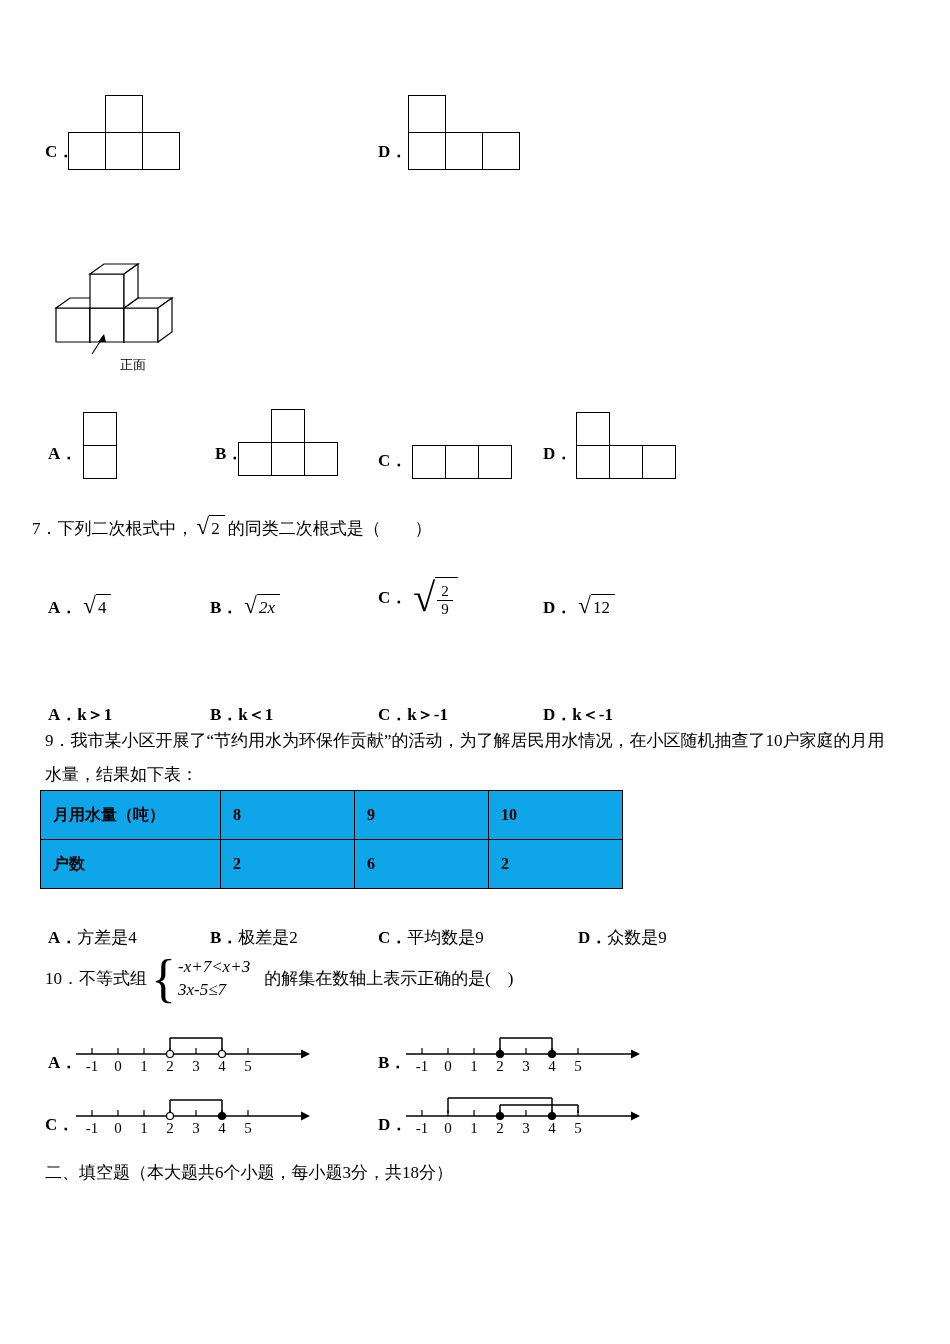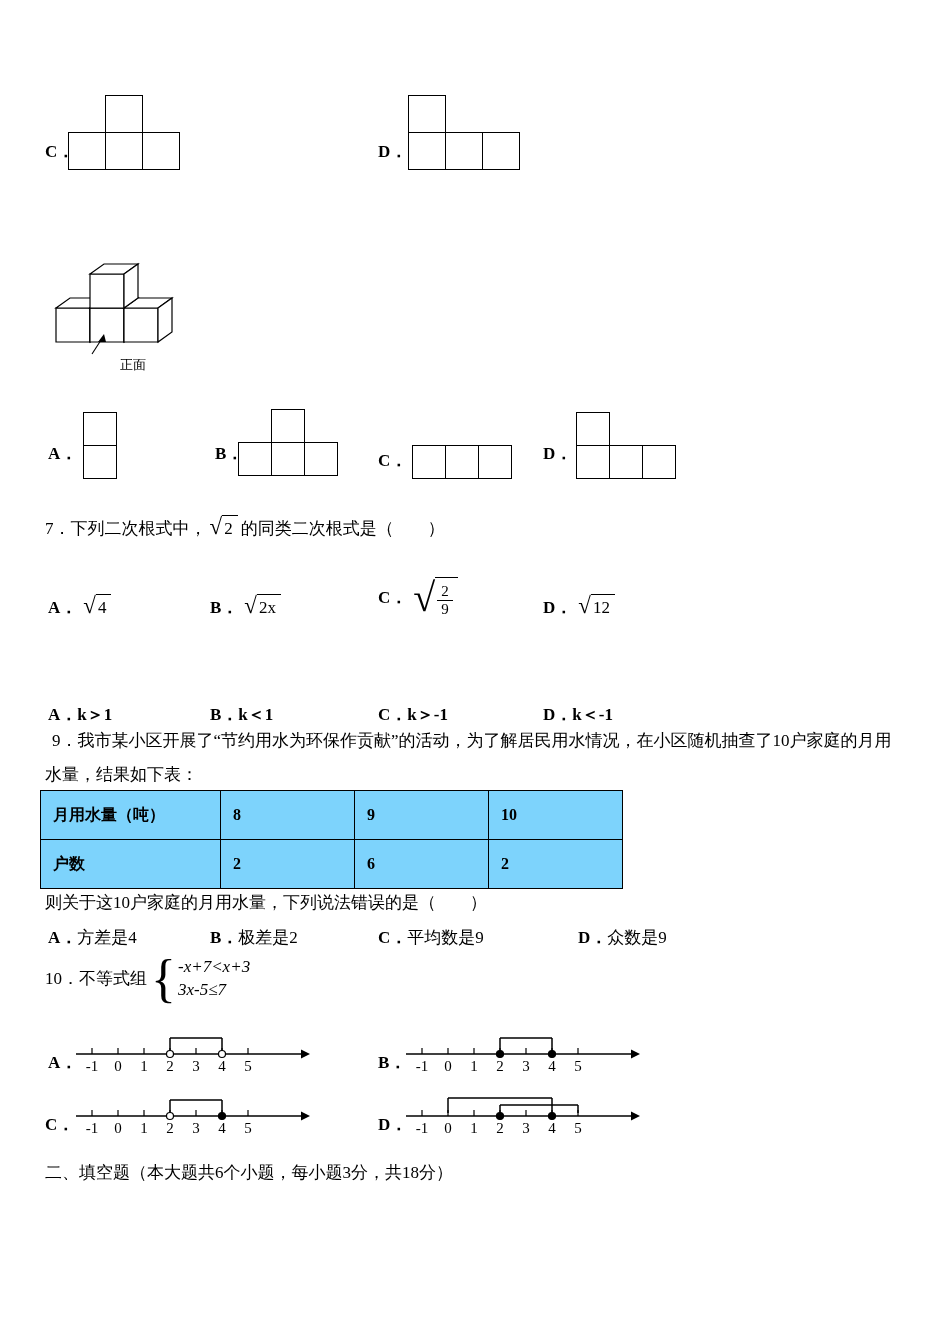--- a/index.html
+++ b/index.html
@@ -16,21 +16,21 @@
   .sq34{width:34px;height:34px;}
   .optrow{display:flex;align-items:baseline;}
   .sqrt{display:inline-flex;align-items:baseline;margin-left:6px;}
   .sqrt.inline{margin:0 3px;}
   .rsign{font-size:23px;line-height:1;}
   .rsign.tall{font-size:40px;align-self:center;line-height:0.8;}
   .rbody{border-top:1.6px solid #000;padding:0 5px 0 2px;}
   .frac{display:inline-flex;flex-direction:column;align-items:center;line-height:1.15;font-size:15px;padding-top:2px;}
   .fnum{border-bottom:1.3px solid #000;padding:0 4px;}
   .fden{padding:0 4px;}
-  table.wtable{border-collapse:collapse;background:#7dd3fc;}
+  table.wtable{border-collapse:collapse;background:#0ea5e9;}
   table.wtable td{border:1.8px solid #000;height:46px;padding-left:12px;
       font-size:16px;font-weight:bold;vertical-align:middle;}
   td.col0{width:166px;} td.colx{width:120px;}
   .sys{display:flex;align-items:center;}
   .brace{font-size:52px;font-weight:400;line-height:0.8;margin:0 2px 0 4px;}
   .ineqs{display:flex;flex-direction:column;font-style:italic;font-size:17px;line-height:1.35;}
   .sys-suffix{margin-left:14px;}
   .nl{position:absolute;width:240px;height:48px;}
   .front-label{font-size:13px;}
 </style>
@@ -101,41 +101,41 @@
   </div>
 
   <span class="abs t opt-label" style="left:543px;top:441px;">D．</span>
   <div class="sqfig" style="left:576px;top:412px;width:101px;height:68px;">
     <div class="sq sq34" style="left:0;top:0;"></div>
     <div class="sq sq34" style="left:0;top:33px;"></div>
     <div class="sq sq34" style="left:33px;top:33px;"></div>
     <div class="sq sq34" style="left:66px;top:33px;"></div>
   </div>
 
-  <div class="abs t optrow" style="left:45px;top:515px;text-align:right;">
+  <div class="abs t optrow" style="left:32px;top:515px;text-align:right;">
     <span>7．下列二次根式中，</span>
     <span class="sqrt inline">
       <span class="rsign">√</span>
       <span class="rbody">2</span>
     </span>
     <span>的同类二次根式是（　　）</span>
   </div>
 
   <div class="abs t optrow" style="left:48px;top:594px;">
     <span class="opt-label">A．</span>
     <span class="sqrt">
       <span class="rsign">√</span>
       <span class="rbody">4</span>
     </span>
   </div>
   <div class="abs t optrow" style="left:210px;top:594px;">
     <span class="opt-label">B．</span>
     <span class="sqrt">
       <span class="rsign">√</span>
-      <span class="rbody" style="">2x</span>
+      <span class="rbody" style="font-style:italic;">2x</span>
     </span>
   </div>
   <div class="abs t" style="left:378px;top:577px;display:flex;align-items:center;">
     <span class="opt-label">C．</span>
     <span class="sqrt" style="align-items:center;">
       <span class="rsign tall">√</span>
       <span class="rbody">
         <span class="frac">
           <span class="fnum">2</span>
           <span class="fden">9</span>
@@ -157,61 +157,61 @@
   <div class="abs t bold" style="left:210px;top:690px;">
     <span>B．</span><span>k＜1</span>
   </div>
   <div class="abs t bold" style="left:378px;top:690px;">
     <span>C．</span><span>k＞-1</span>
   </div>
   <div class="abs t bold" style="left:543px;top:690px;">
     <span>D．</span><span>k＜-1</span>
   </div>
 
-  <div class="abs t" style="left:52px;top:728px;">9．我市某小区开展了“节约用水为环保作贡献”的活动，为了解居民用水情况，在小区随机抽查了10户家庭的月用</div>
+  <div class="abs t" style="left:45px;top:728px;">9．我市某小区开展了“节约用水为环保作贡献”的活动，为了解居民用水情况，在小区随机抽查了10户家庭的月用</div>
   <div class="abs t" style="left:45px;top:762px;">水量，结果如下表：</div>
 
   <table class="wtable abs" style="left:40px;top:790px;">
     <tbody>
         <tr>
       <td class="col0">月用水量（吨）</td>
       <td class="colx">8</td>
       <td class="colx">9</td>
       <td class="colx">10</td>
     </tr>
     <tr>
       <td class="col0">户数</td>
       <td class="colx">2</td>
       <td class="colx">6</td>
       <td class="colx">2</td>
     </tr>
   </tbody>
     </table>
 
-  <div class="abs t" style="left:45px;top:890px;">则关于这10户家庭的月用水量，下列说法错误的是（　　）</div>
   <div class="abs t" style="left:48px;top:925px;">
     <span class="opt-label">A．</span><span>方差是4</span>
   </div>
   <div class="abs t" style="left:210px;top:925px;">
     <span class="opt-label">B．</span><span>极差是2</span>
   </div>
   <div class="abs t" style="left:378px;top:925px;">
     <span class="opt-label">C．</span><span>平均数是9</span>
   </div>
   <div class="abs t" style="left:543px;top:925px;margin-left:35px;">
     <span class="opt-label">D．</span><span>众数是9</span>
   </div>
 
   <div class="abs sys" style="left:45px;top:956px;">
     <span class="t">10．不等式组</span>
     <span class="brace">{</span>
     <span class="ineqs">
       <span>-x+7&lt;x+3</span>
       <span>3x-5≤7</span>
     </span>
+    <span class="t sys-suffix">的解集在数轴上表示正确的是(　)</span>
   </div>
 
   <span class="abs t opt-label" style="left:48px;top:1050px;">A．</span>
   <div class="nl" style="left:74px;top:1028px;"><svg width="240" height="48">
         <line x1="2" y1="26" x2="232" y2="26" stroke="#000" stroke-width="1.3"></line>
         <polygon points="236,26 227,21.5 227,30.5" fill="#000"></polygon>
         <line x1="18" y1="20" x2="18" y2="26" stroke="#000" stroke-width="1.2"></line>
         <text x="18" y="43" text-anchor="middle" font-size="15" font-family="&quot;Liberation Serif&quot;, serif">-1</text>
         <line x1="44" y1="20" x2="44" y2="26" stroke="#000" stroke-width="1.2"></line>
         <text x="44" y="43" text-anchor="middle" font-size="15" font-family="&quot;Liberation Serif&quot;, serif">0</text>

